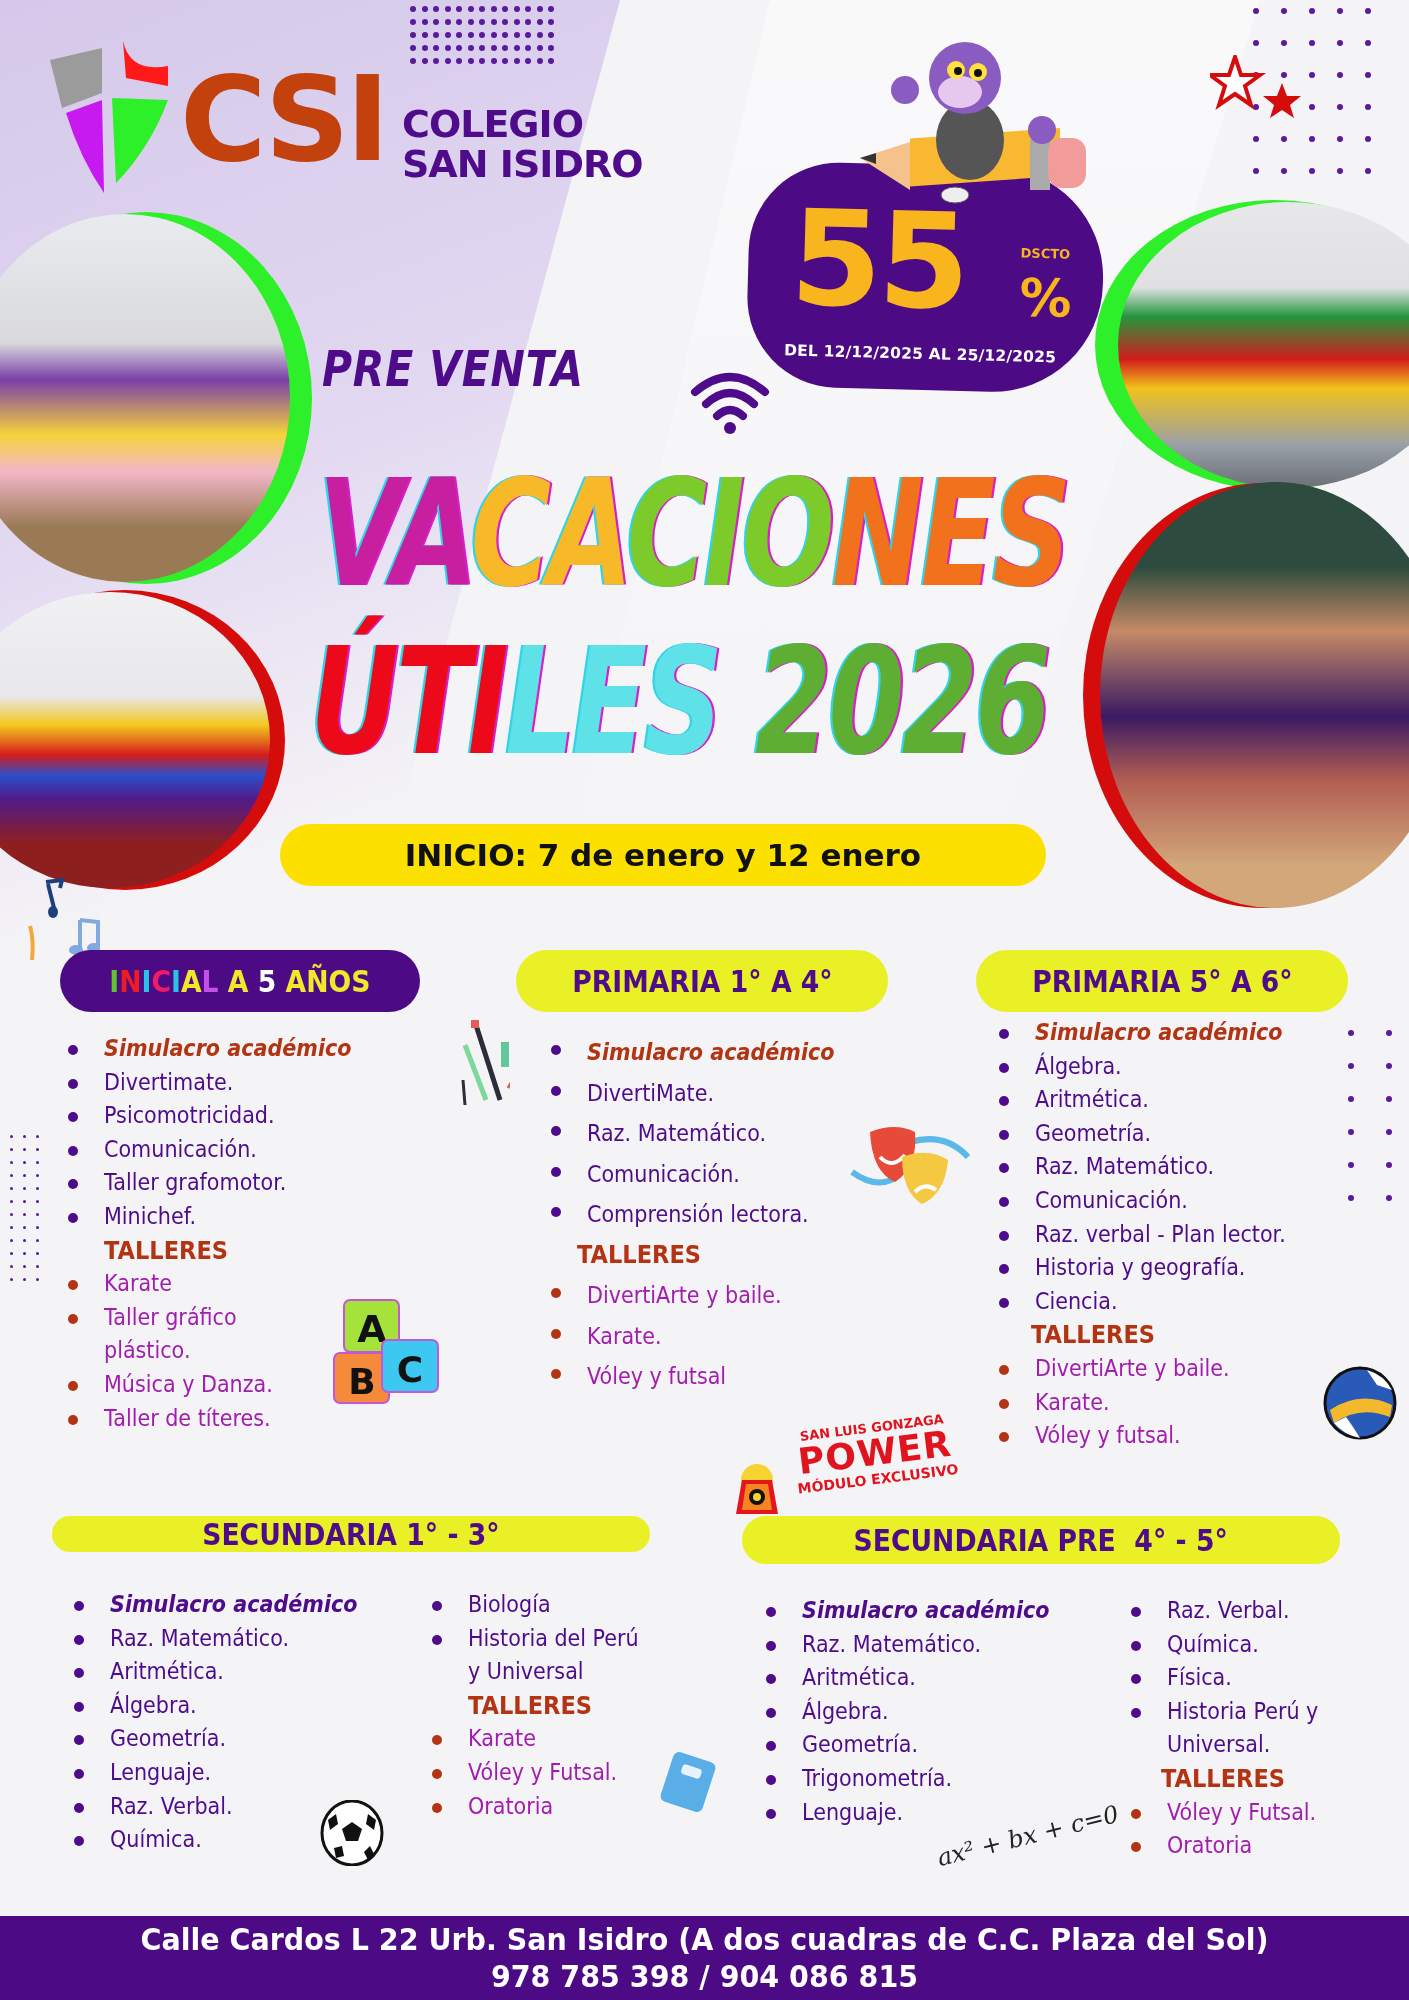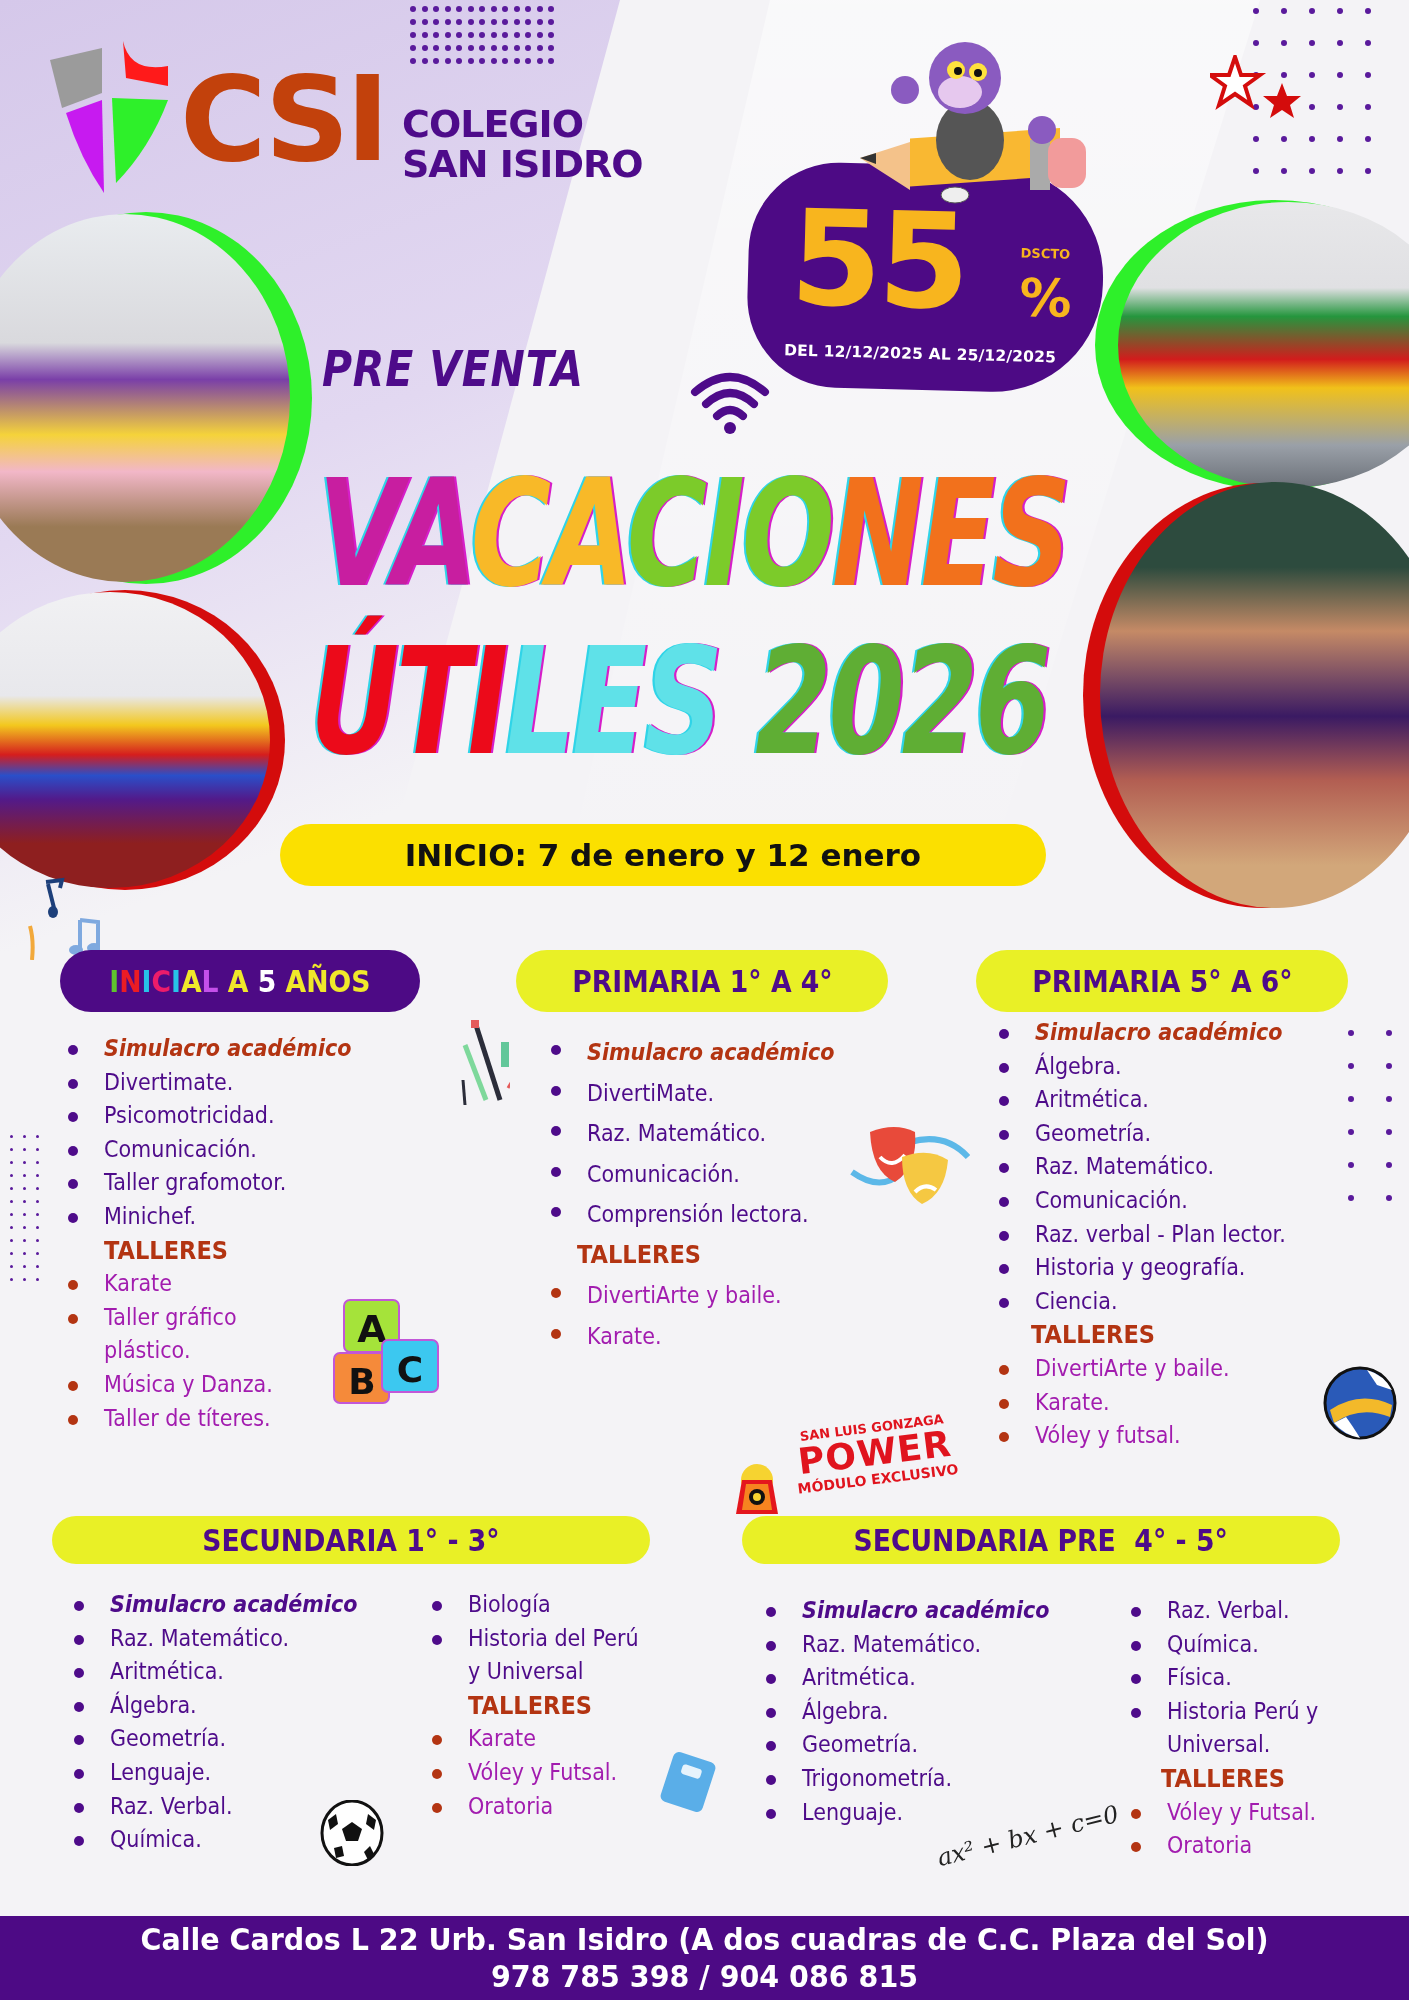--- a/index.html
+++ b/index.html
@@ -443,20 +443,21 @@
 </div>
 <ul class="list" style="left:545px;top:1032px;line-height:40.5px;">
   <li class="sim"><span class="c">Simulacro académico</span></li>
   <li><span class="c">DivertiMate.</span></li>
   <li><span class="c">Raz. Matemático.</span></li>
   <li><span class="c">Comunicación.</span></li>
   <li><span class="c">Comprensión lectora.</span></li>
   <li class="hdr" style="padding-left:32px"><span class="c">TALLERES</span></li>
   <li class="t"><span class="c">DivertiArte y baile.</span></li>
   <li class="t"><span class="c">Karate.</span></li>
+  <li class="t"><span class="c">Vóley y futsal</span></li>
 </ul>
 
 <svg class="abs" style="left:850px;top:1122px;width:120px;height:90px;" viewBox="0 0 120 90">
   <path d="M2 50 Q30 70 50 52" stroke="#5cb8e8" stroke-width="6" fill="none"></path>
   <path d="M60 20 Q95 10 118 35" stroke="#5cb8e8" stroke-width="6" fill="none"></path>
   <path d="M20 10 Q45 0 65 10 Q68 45 45 60 Q22 50 20 10Z" fill="#e84a3a"></path>
   <path d="M30 35 Q42 48 55 33" stroke="#fff" stroke-width="4" fill="none"></path>
   <path d="M52 35 Q78 25 98 38 Q95 72 72 82 Q52 70 52 35Z" fill="#f5c842"></path>
   <path d="M65 70 Q75 60 86 68" stroke="#fff" stroke-width="4" fill="none"></path>
 </svg>
@@ -495,21 +496,21 @@
     <circle cx="25" cy="35" r="8" fill="#111"></circle>
     <circle cx="25" cy="35" r="4" fill="#f6d330"></circle>
   </svg>
   <div class="power-text">
     <span class="p1">SAN LUIS GONZAGA</span>
     <span class="p2">POWER</span>
     <span class="p3">MÓDULO EXCLUSIVO</span>
   </div>
 </div>
 
-<div class="pill yellow" style="left:52px;top:1516px;width:598px;height:48px;">
+<div class="pill yellow" style="left:52px;top:1516px;width:598px;height:36px;">
   <span class="cond">SECUNDARIA 1° - 3°</span>
 </div>
 <ul class="list" style="left:68px;top:1588px;">
   <li class="sim purp"><span class="c">Simulacro académico</span></li>
   <li><span class="c">Raz. Matemático.</span></li>
   <li><span class="c">Aritmética.</span></li>
   <li><span class="c">Álgebra.</span></li>
   <li><span class="c">Geometría.</span></li>
   <li><span class="c">Lenguaje.</span></li>
   <li><span class="c">Raz. Verbal.</span></li>

